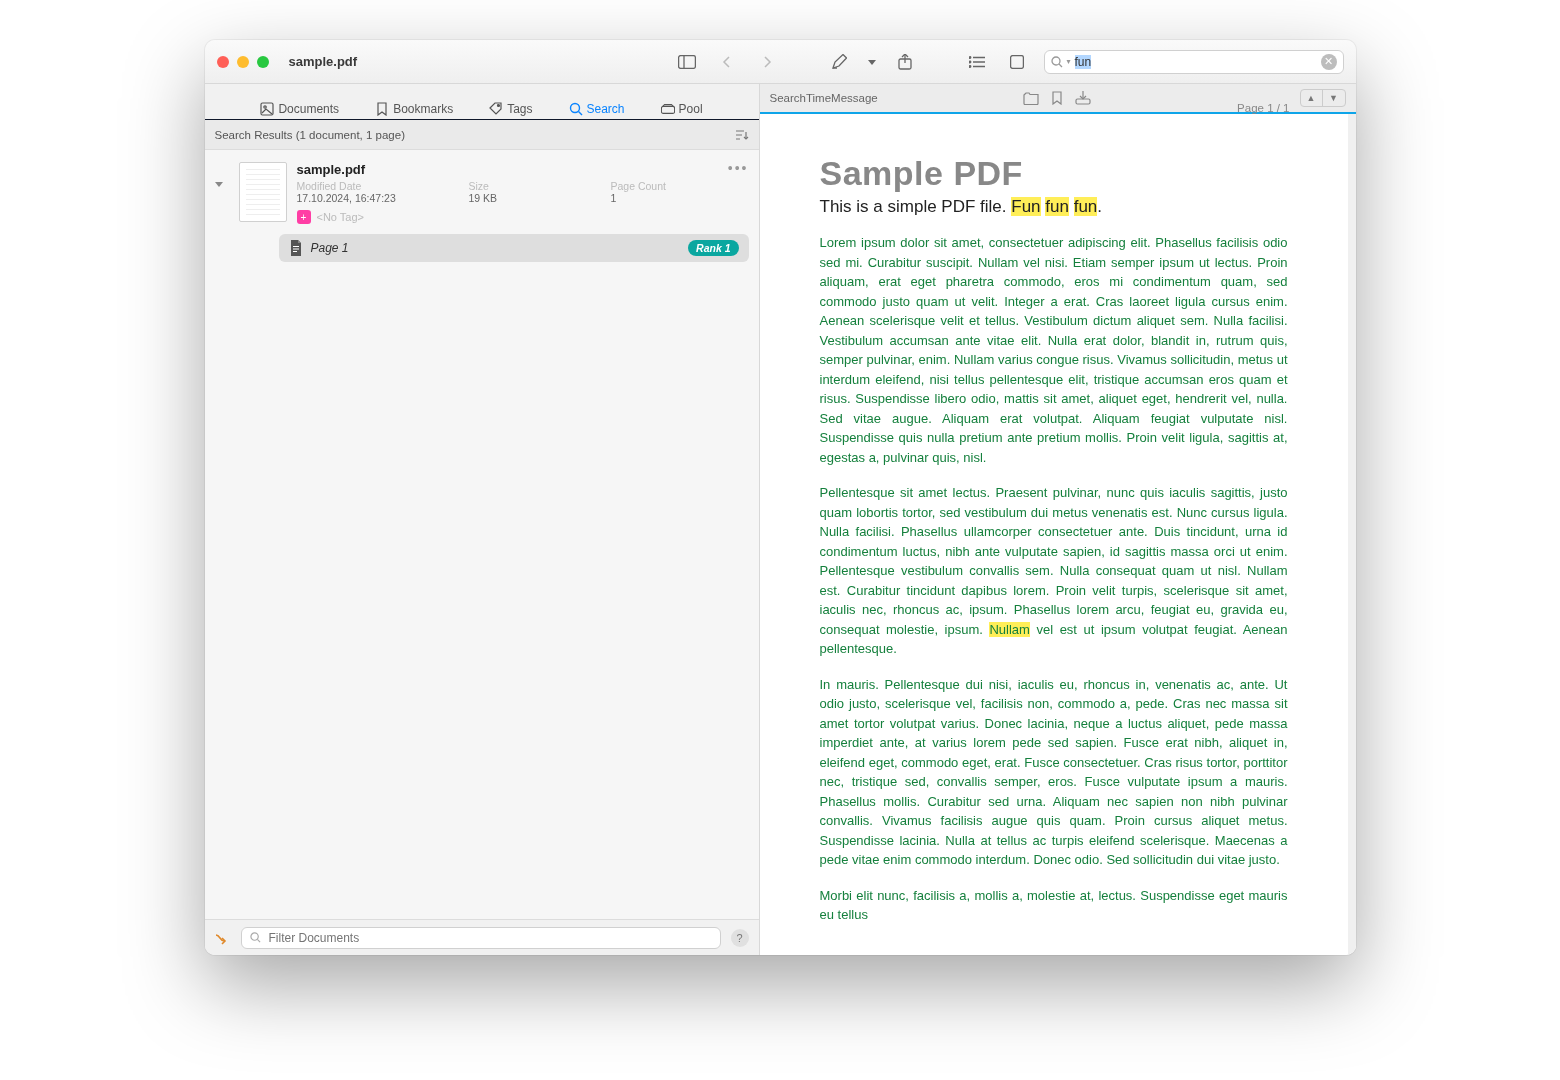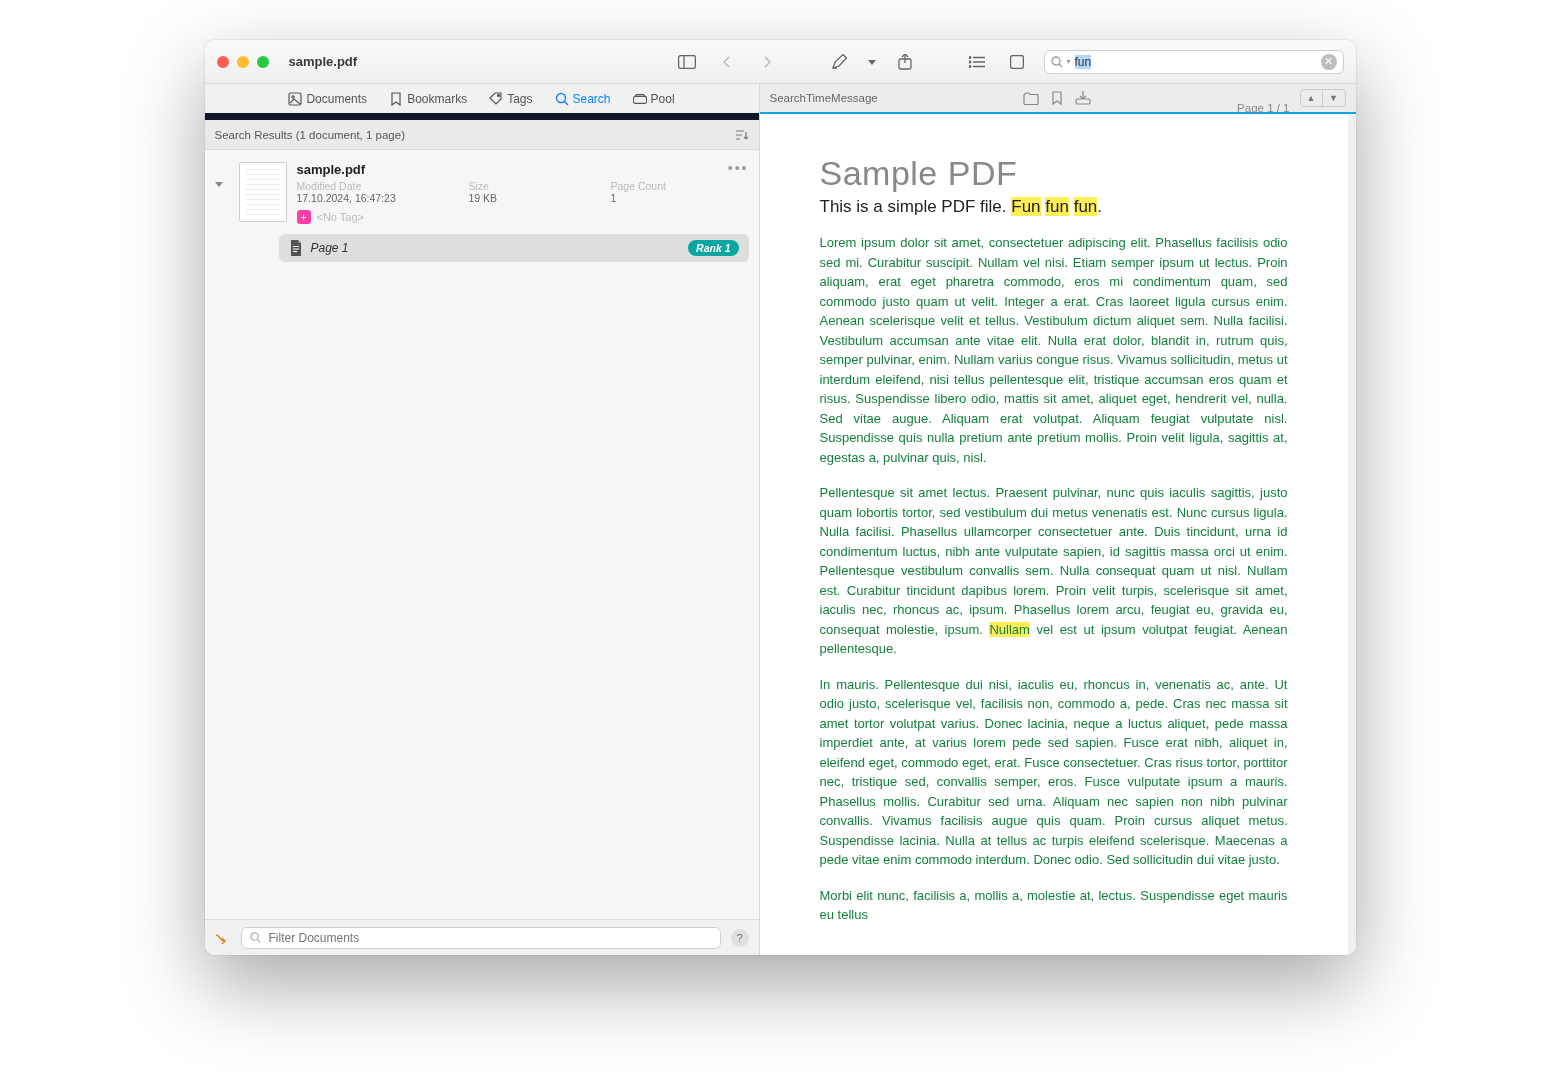--- a/index.html
+++ b/index.html
@@ -85,24 +85,24 @@
     flex: 1;
     display: flex;
     flex-direction: column;
     background: #fff;
     min-width: 0;
   }
   
   .left-tabs {
     height: 36px;
     display: flex;
-    align-items: center;
+    align-items: flex-end;
     justify-content: center;
-    gap: 14px;
-    border-bottom: 7px solid #0f172a;
+    gap: 28px;
+    border-bottom: 1px solid #0f172a;
     background: #f1f1f1;
     font-size: 12px;
     color: #555;
   }
   .left-tab {
     display: flex; align-items: center; gap: 4px;
     cursor: default;
     padding: 3px 4px;
     border-radius: 4px;
   }
@@ -227,21 +227,21 @@
   }
   .page-nav span:first-child { border-right:1px solid #ccc;}
   
   .doc-scroll {
     flex:1; overflow:auto;
     padding: 40px 60px 30px 60px;
     border-right: 8px solid #f0f0f0;
   }
   .pdf-title {
     font-size: 34px;
-    font-weight: 400;
+    font-weight: 700;
     color:#888;
     margin:0 0 4px 0;
     letter-spacing: 0.5px;
   }
   .pdf-subtitle {
     font-size: 17px;
     margin: 0 0 16px 0;
     color:#222;
   }
   .hl { background: #ffee58; }

